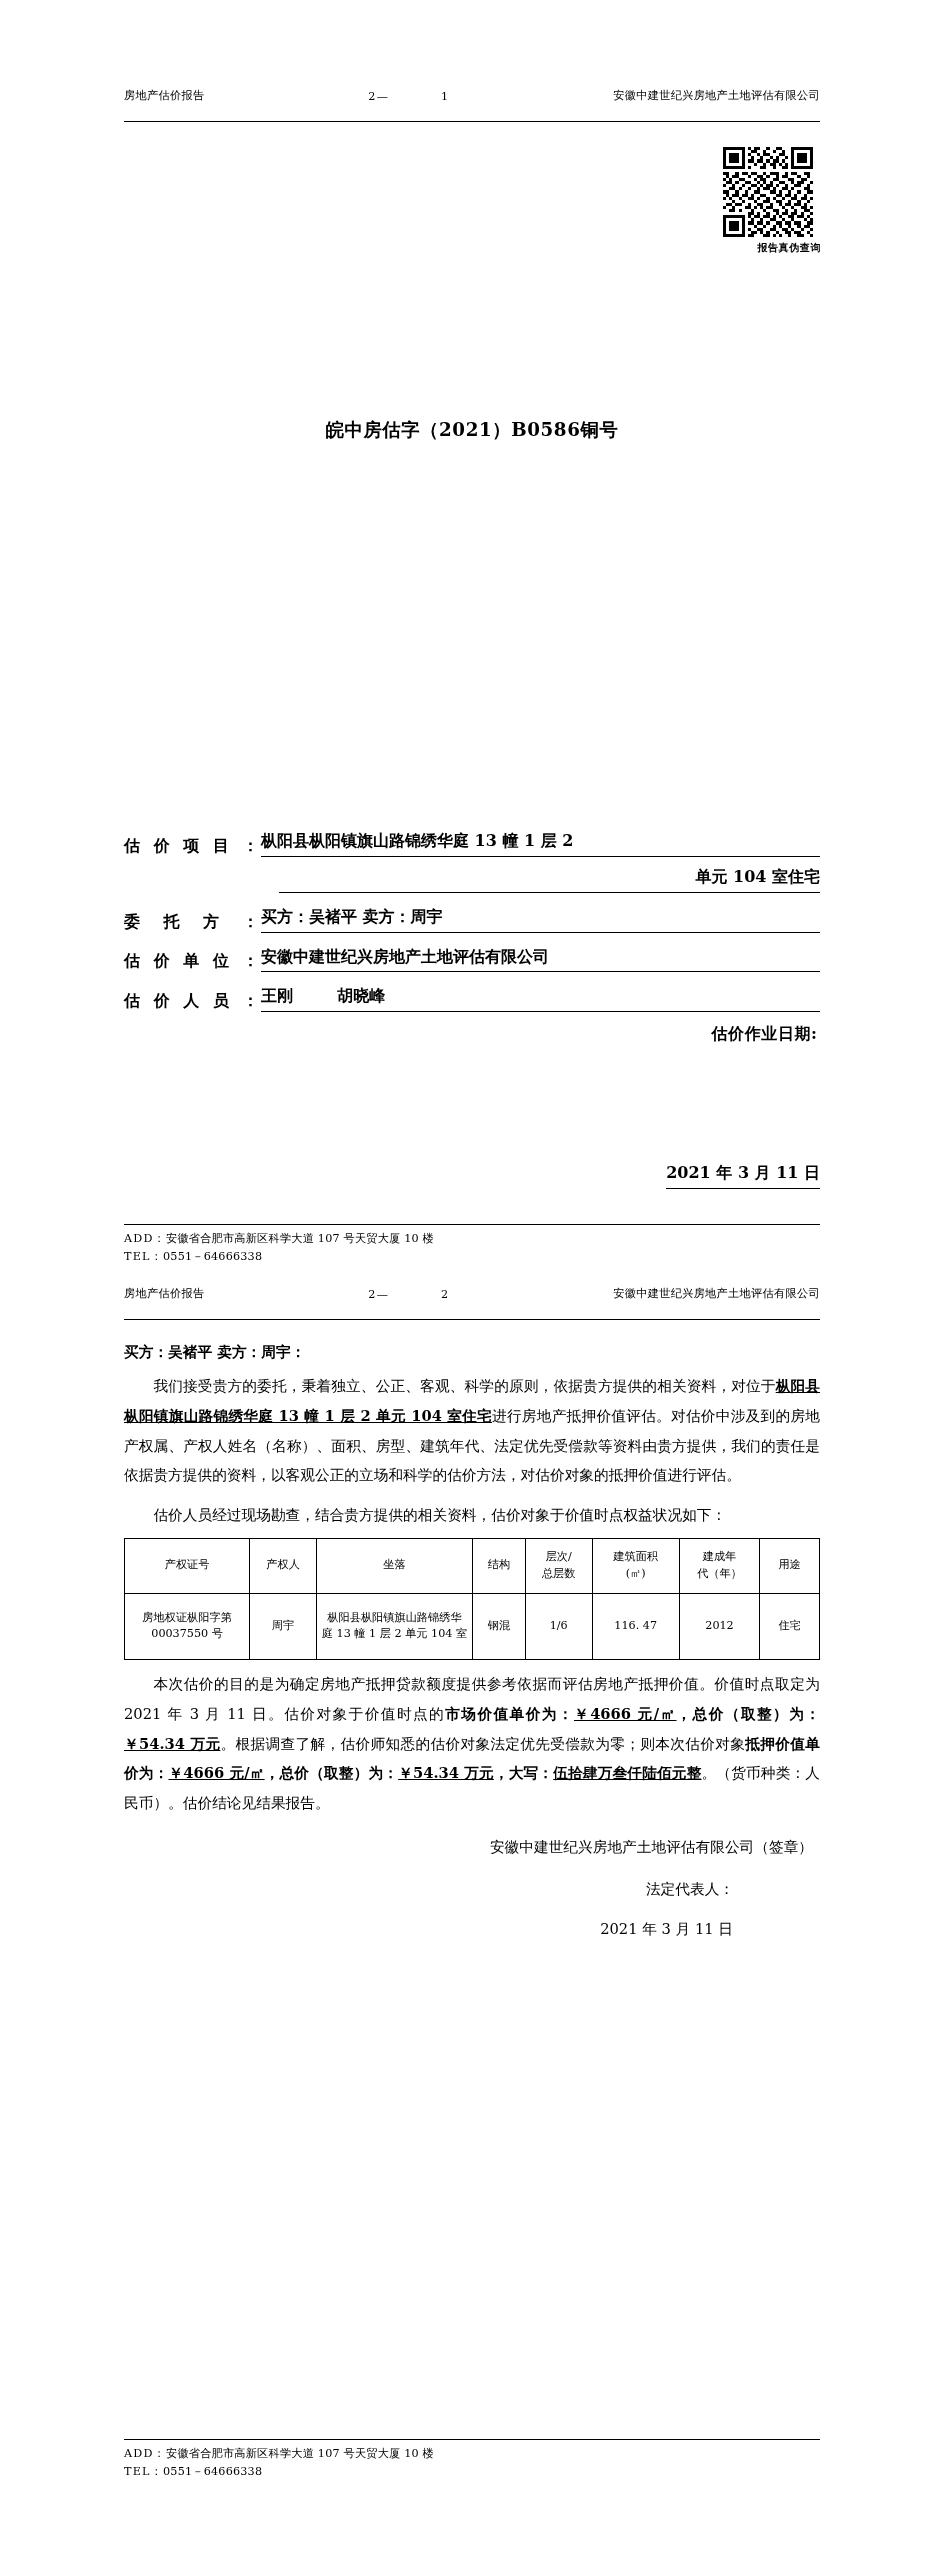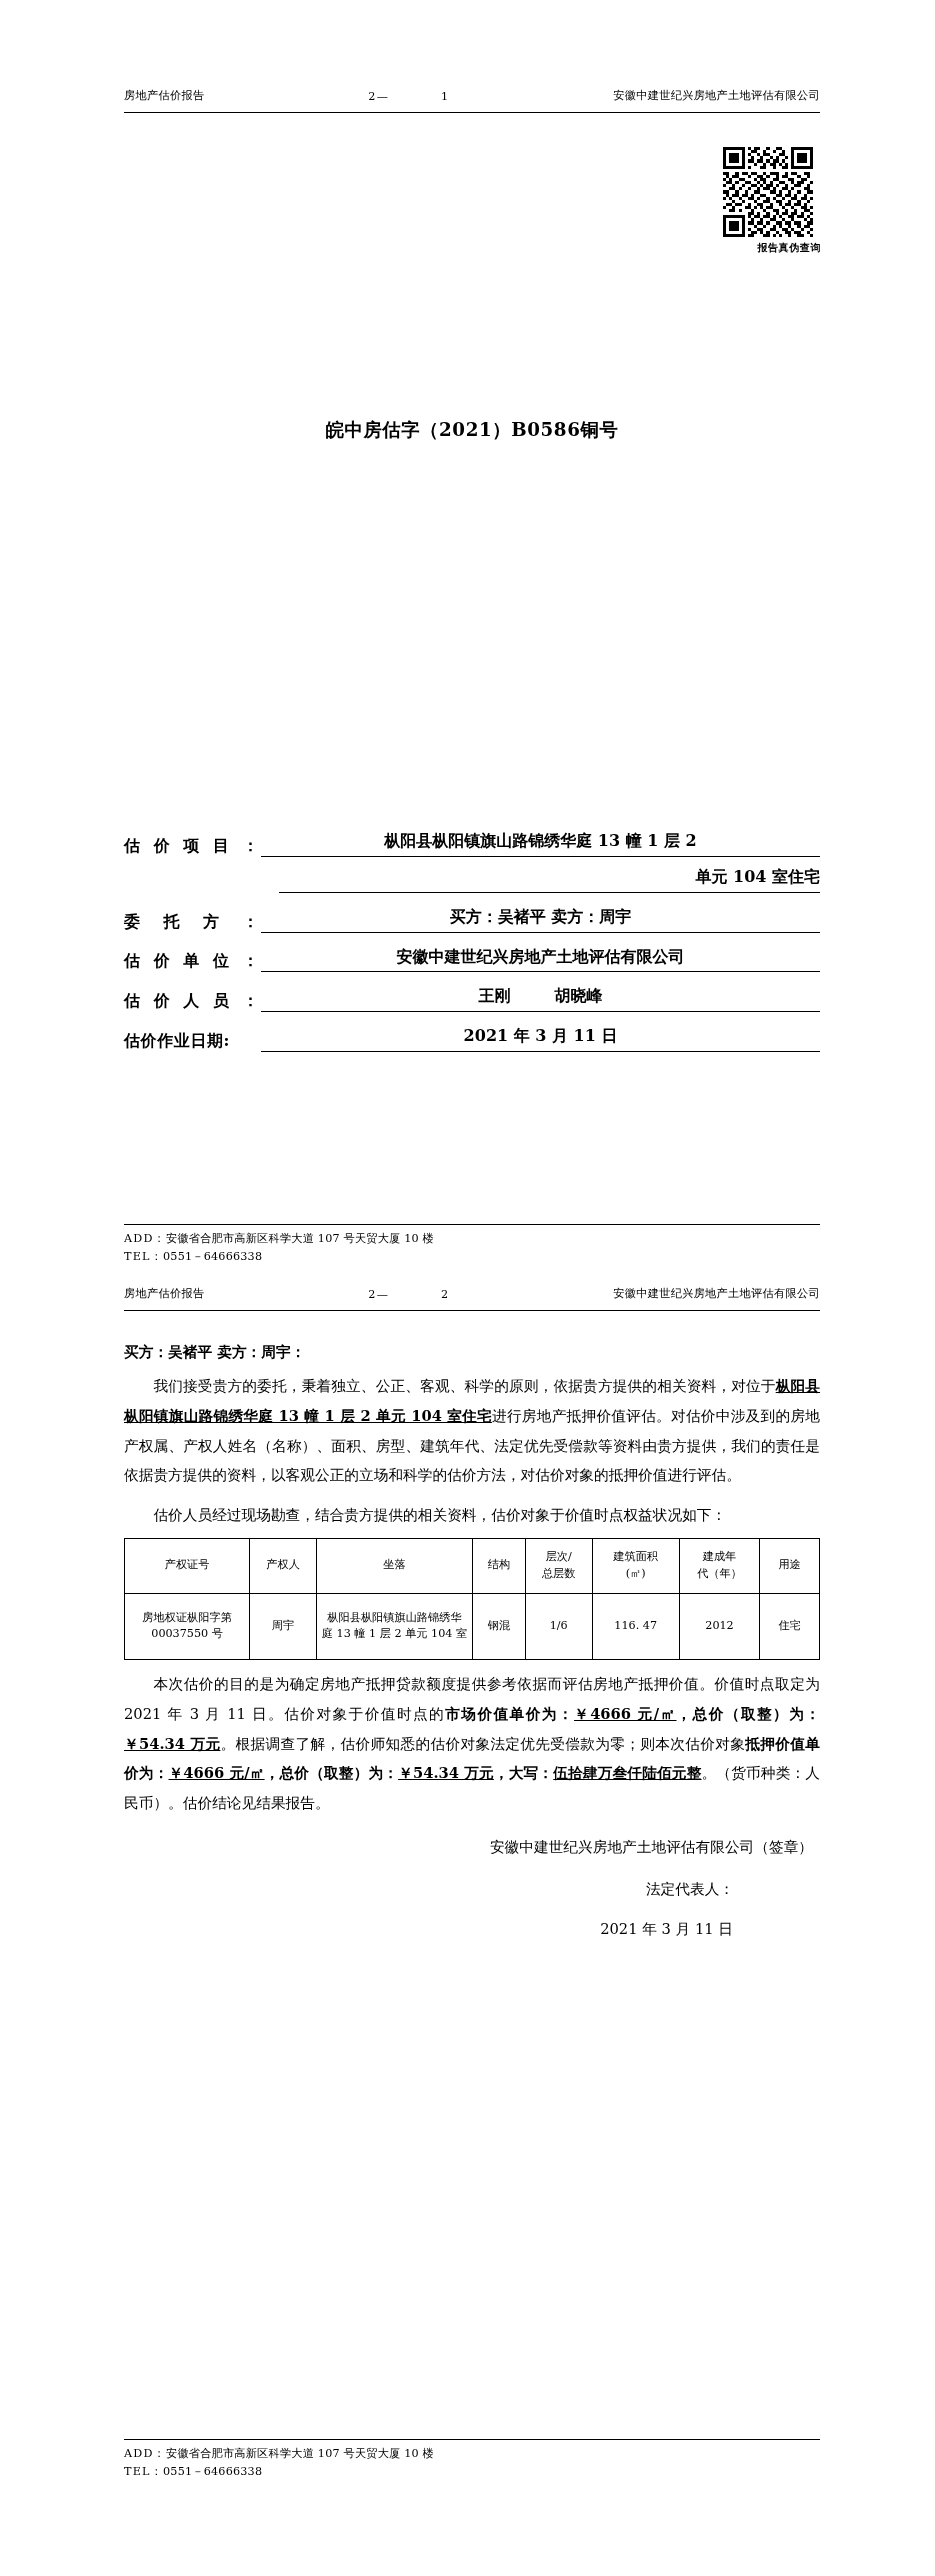--- a/index.html
+++ b/index.html
@@ -23,21 +23,21 @@
     left: 124px;
     width: 696px;
   }
 
   
   .run-head {
     display: flex;
     align-items: flex-end;
     font-size: 11.2px;
     letter-spacing: 0.3px;
-    padding-bottom: 9px;
+    padding-bottom: 18px;
     border-bottom: 1.8px solid #000;
   }
   .run-head .rh-left { flex: 0 0 auto; }
   .run-head .rh-mid {
     flex: 1 1 auto;
     text-align: center;
     font-family: "DejaVu Serif", "Liberation Serif", serif;
     letter-spacing: 1.2px;
   }
   .run-head .rh-mid .pg-sep { margin: 0 23.6px; }
@@ -98,21 +98,21 @@
     display: flex;
     justify-content: space-between;
     padding-right: 2.4px;
     box-sizing: border-box;
   }
   .info-label span { display: inline-block; }
   .info-value {
     flex: 1 1 auto;
     border-bottom: 1.5px solid #000;
     padding-bottom: 2.9px;
-    text-align: center;
+    text-align: left;
     font-weight: bold;
     min-height: 21px;
     line-height: 1.5;
   }
   .info-cont {
     display: flex;
     margin-bottom: 8.3px;
     font-size: 16px;
   }
   .info-cont .spacer { flex: 0 0 137px; }
@@ -491,21 +491,21 @@
         <span>员</span>
         <span>：</span>
       </div>
       <div class="info-value">
         <span>王刚</span>
         <span class="gap-name"></span>
         <span>胡晓峰</span>
       </div>
     </div>
 
-    <div class="info-row" style="margin-top:11.8px;">
+    <div class="info-row" style="margin-top:11.8px;flex-direction:column;">
       <div class="info-label" style="flex:0 0 137px; display:block; letter-spacing:0.6px;">估价作业日期:</div>
       <div class="info-value">2021 年 3 月 11 日</div>
     </div>
   </div>
 
   <div class="sheet contact" style="top:1224px;">
     <div class="c-line">
       <span class="lbl">ADD：</span><span>安徽省合肥市高新区科学大道 107 号天贸大厦 10 楼</span>
     </div>
     <div class="c-line">

